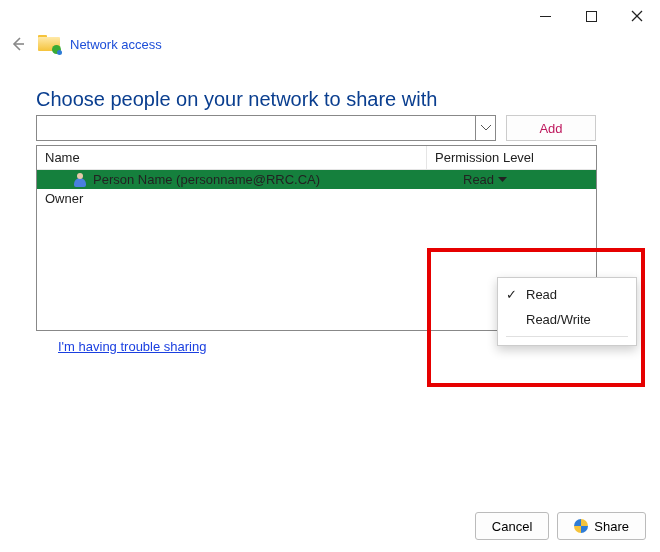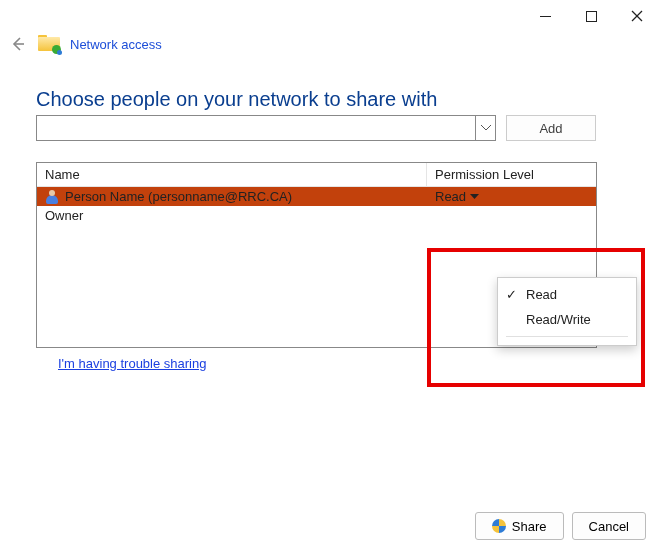--- a/index.html
+++ b/index.html
@@ -91,44 +91,44 @@
   }
   .combo-arrow {
     width:20px; border-left:1px solid #888;
     display:flex; align-items:center; justify-content:center;
     color:#555;
   }
   .add-btn {
     width:90px; height:26px;
     border:1px solid #ccc;
     background:#fdfdfd;
-    color:#404040;
+    color:#be185d;
     font-family:inherit; font-size:13px;
   }
 
   
   .list-wrap {
     width:561px;
     border:1px solid #888;
-    margin-top:21px;
+    margin-top:4px;
     position:relative;
   }
   .list-header {
     display:flex;
     border-bottom:1px solid #e5e5e5;
     font-size:13px;
   }
   .col-name { width:390px; padding:4px 8px; border-right:1px solid #e5e5e5; }
   .col-perm { flex:1; padding:4px 8px; }
   .list-body { height:160px; background:#fff; }
   .row {
     display:flex; align-items:center;
     font-size:13px;
   }
-  .row.selected { background:#c2410c; }
+  .row.selected { background:#15803d;padding-left:28px; }
   .cell-name { width:390px; padding:2px 8px; display:flex; align-items:center; gap:6px; }
   .cell-perm { flex:1; padding:2px 8px; display:flex; align-items:center; gap:4px; }
   .user-icon {
     width:14px; height:14px;
     position:relative;
   }
   .user-icon .head {
     position:absolute; left:4px; top:0;
     width:6px; height:6px; border-radius:50%;
     background:#E7C9A9;
@@ -300,24 +300,24 @@
   </div>
   <div class="item">
     <span class="check"></span>
     <span>Read/Write</span>
   </div>
   <div class="sep"></div>
 </div>
 
 <div class="footer">
   <button>
+    <span>Cancel</span>
+  </button>
+  <button>
     <span class="shield">
         <span class="tl"></span>
         <span class="tr"></span>
         <span class="bl"></span>
         <span class="br"></span>
       </span>
     <span>Share</span>
   </button>
-  <button>
-    <span>Cancel</span>
-  </button>
 </div>
 
 </body></html>

